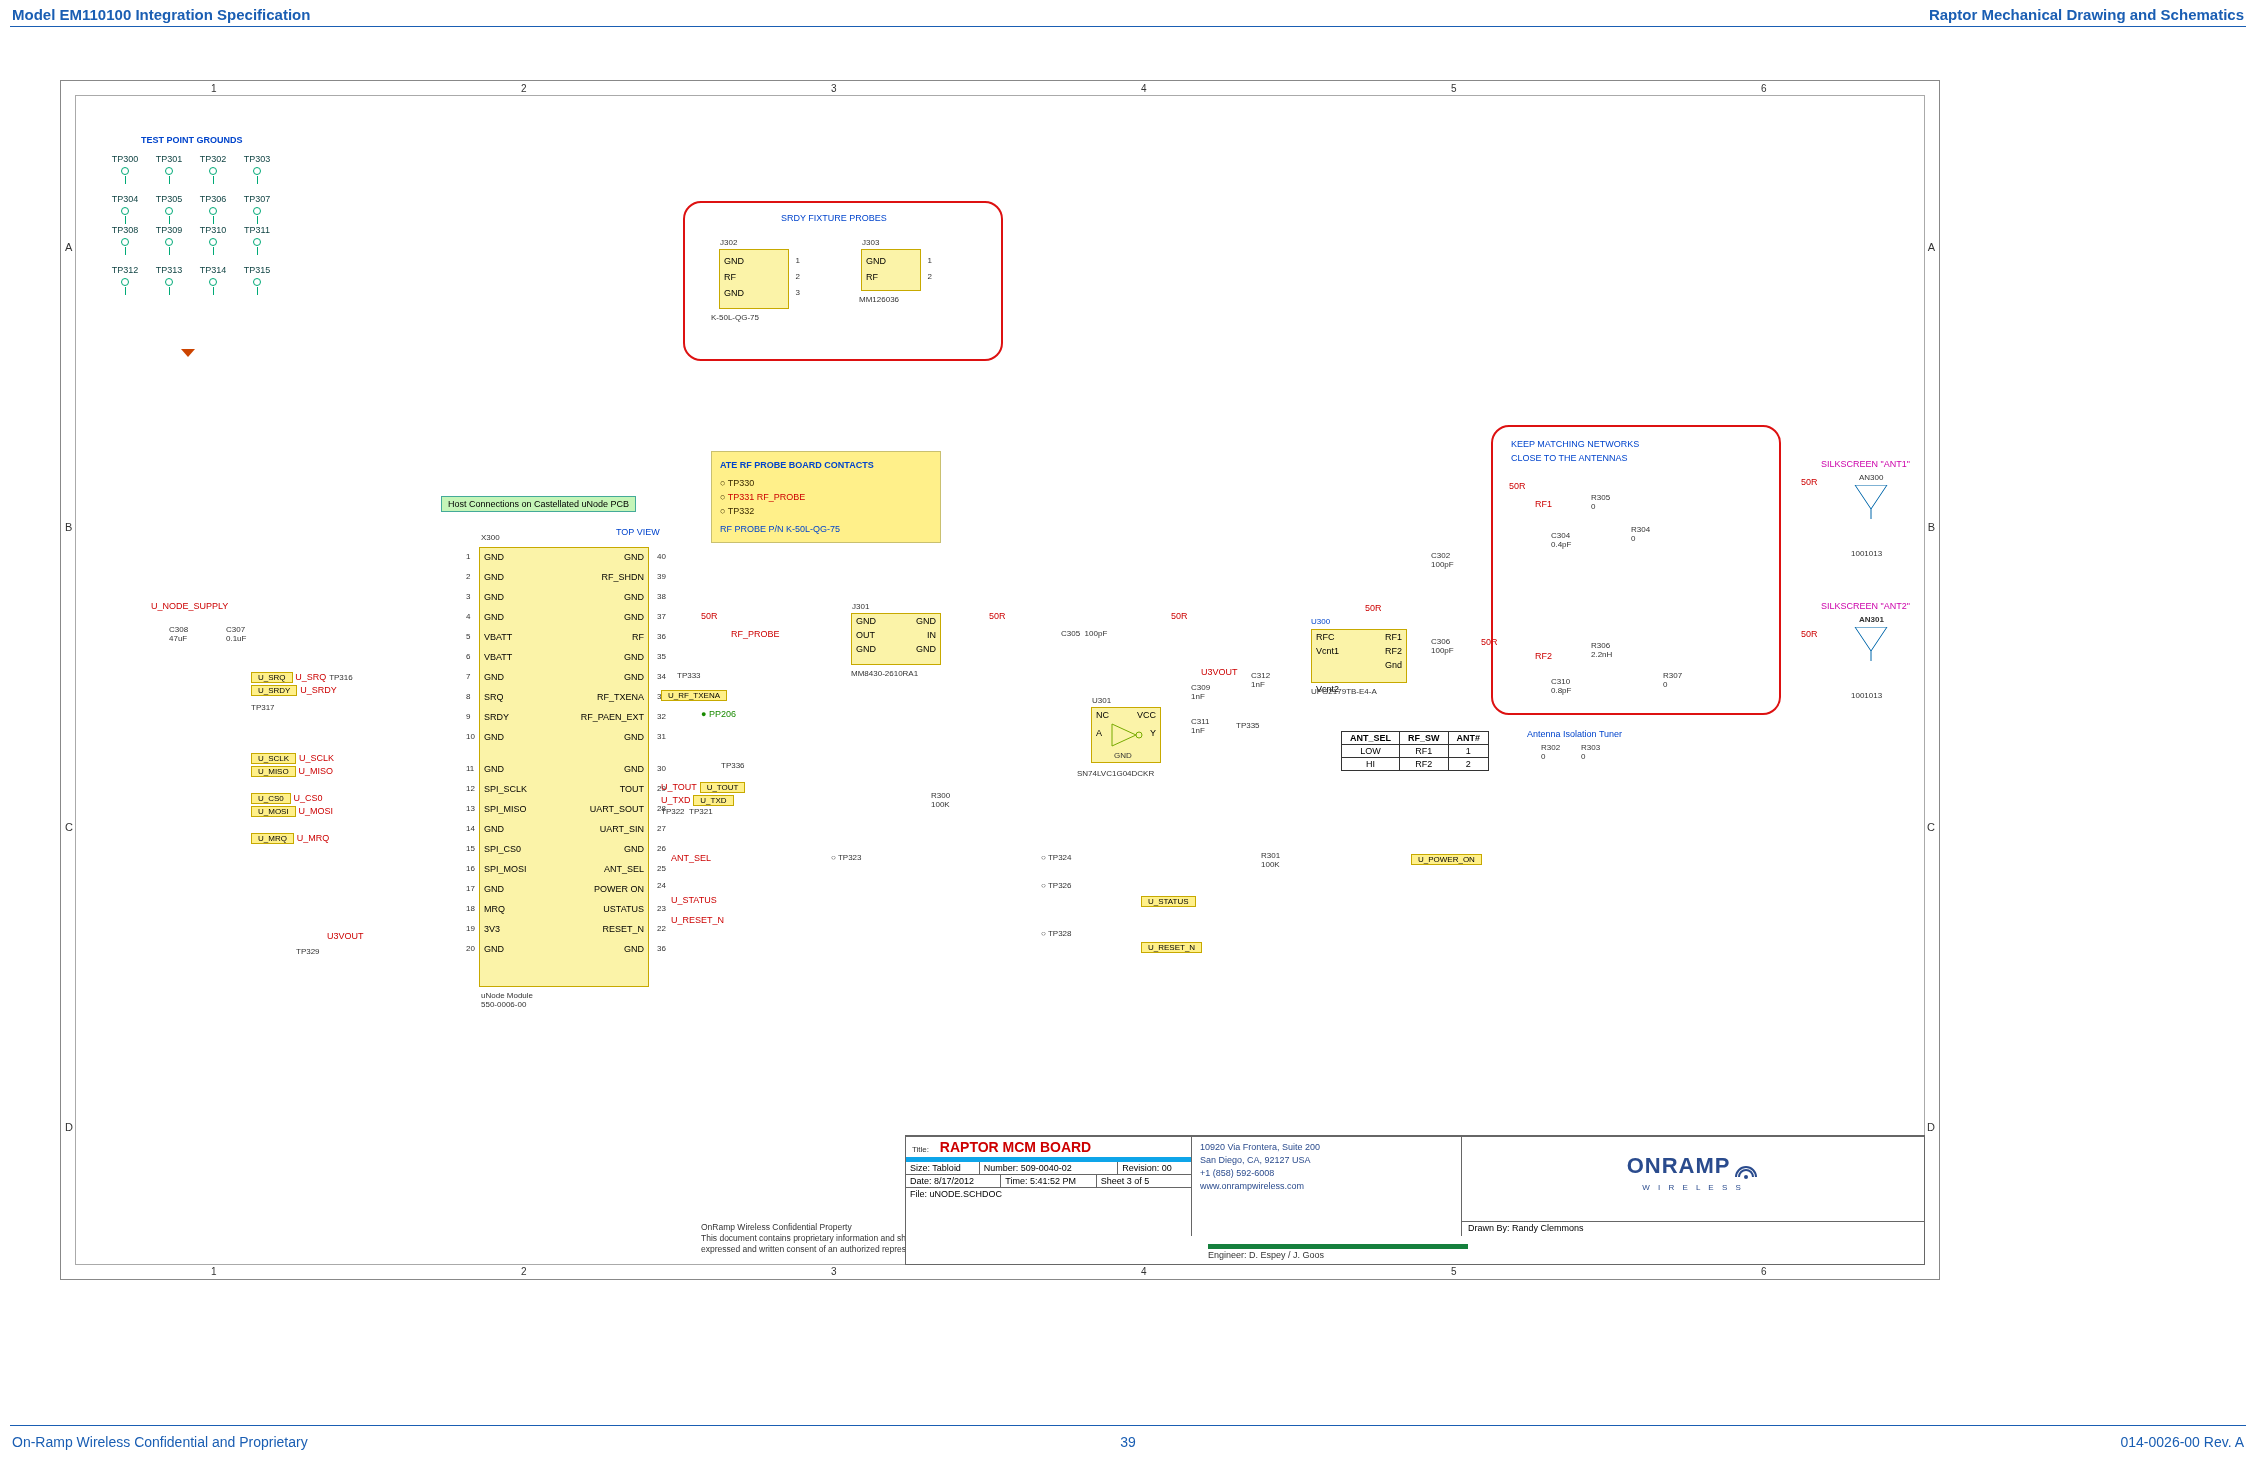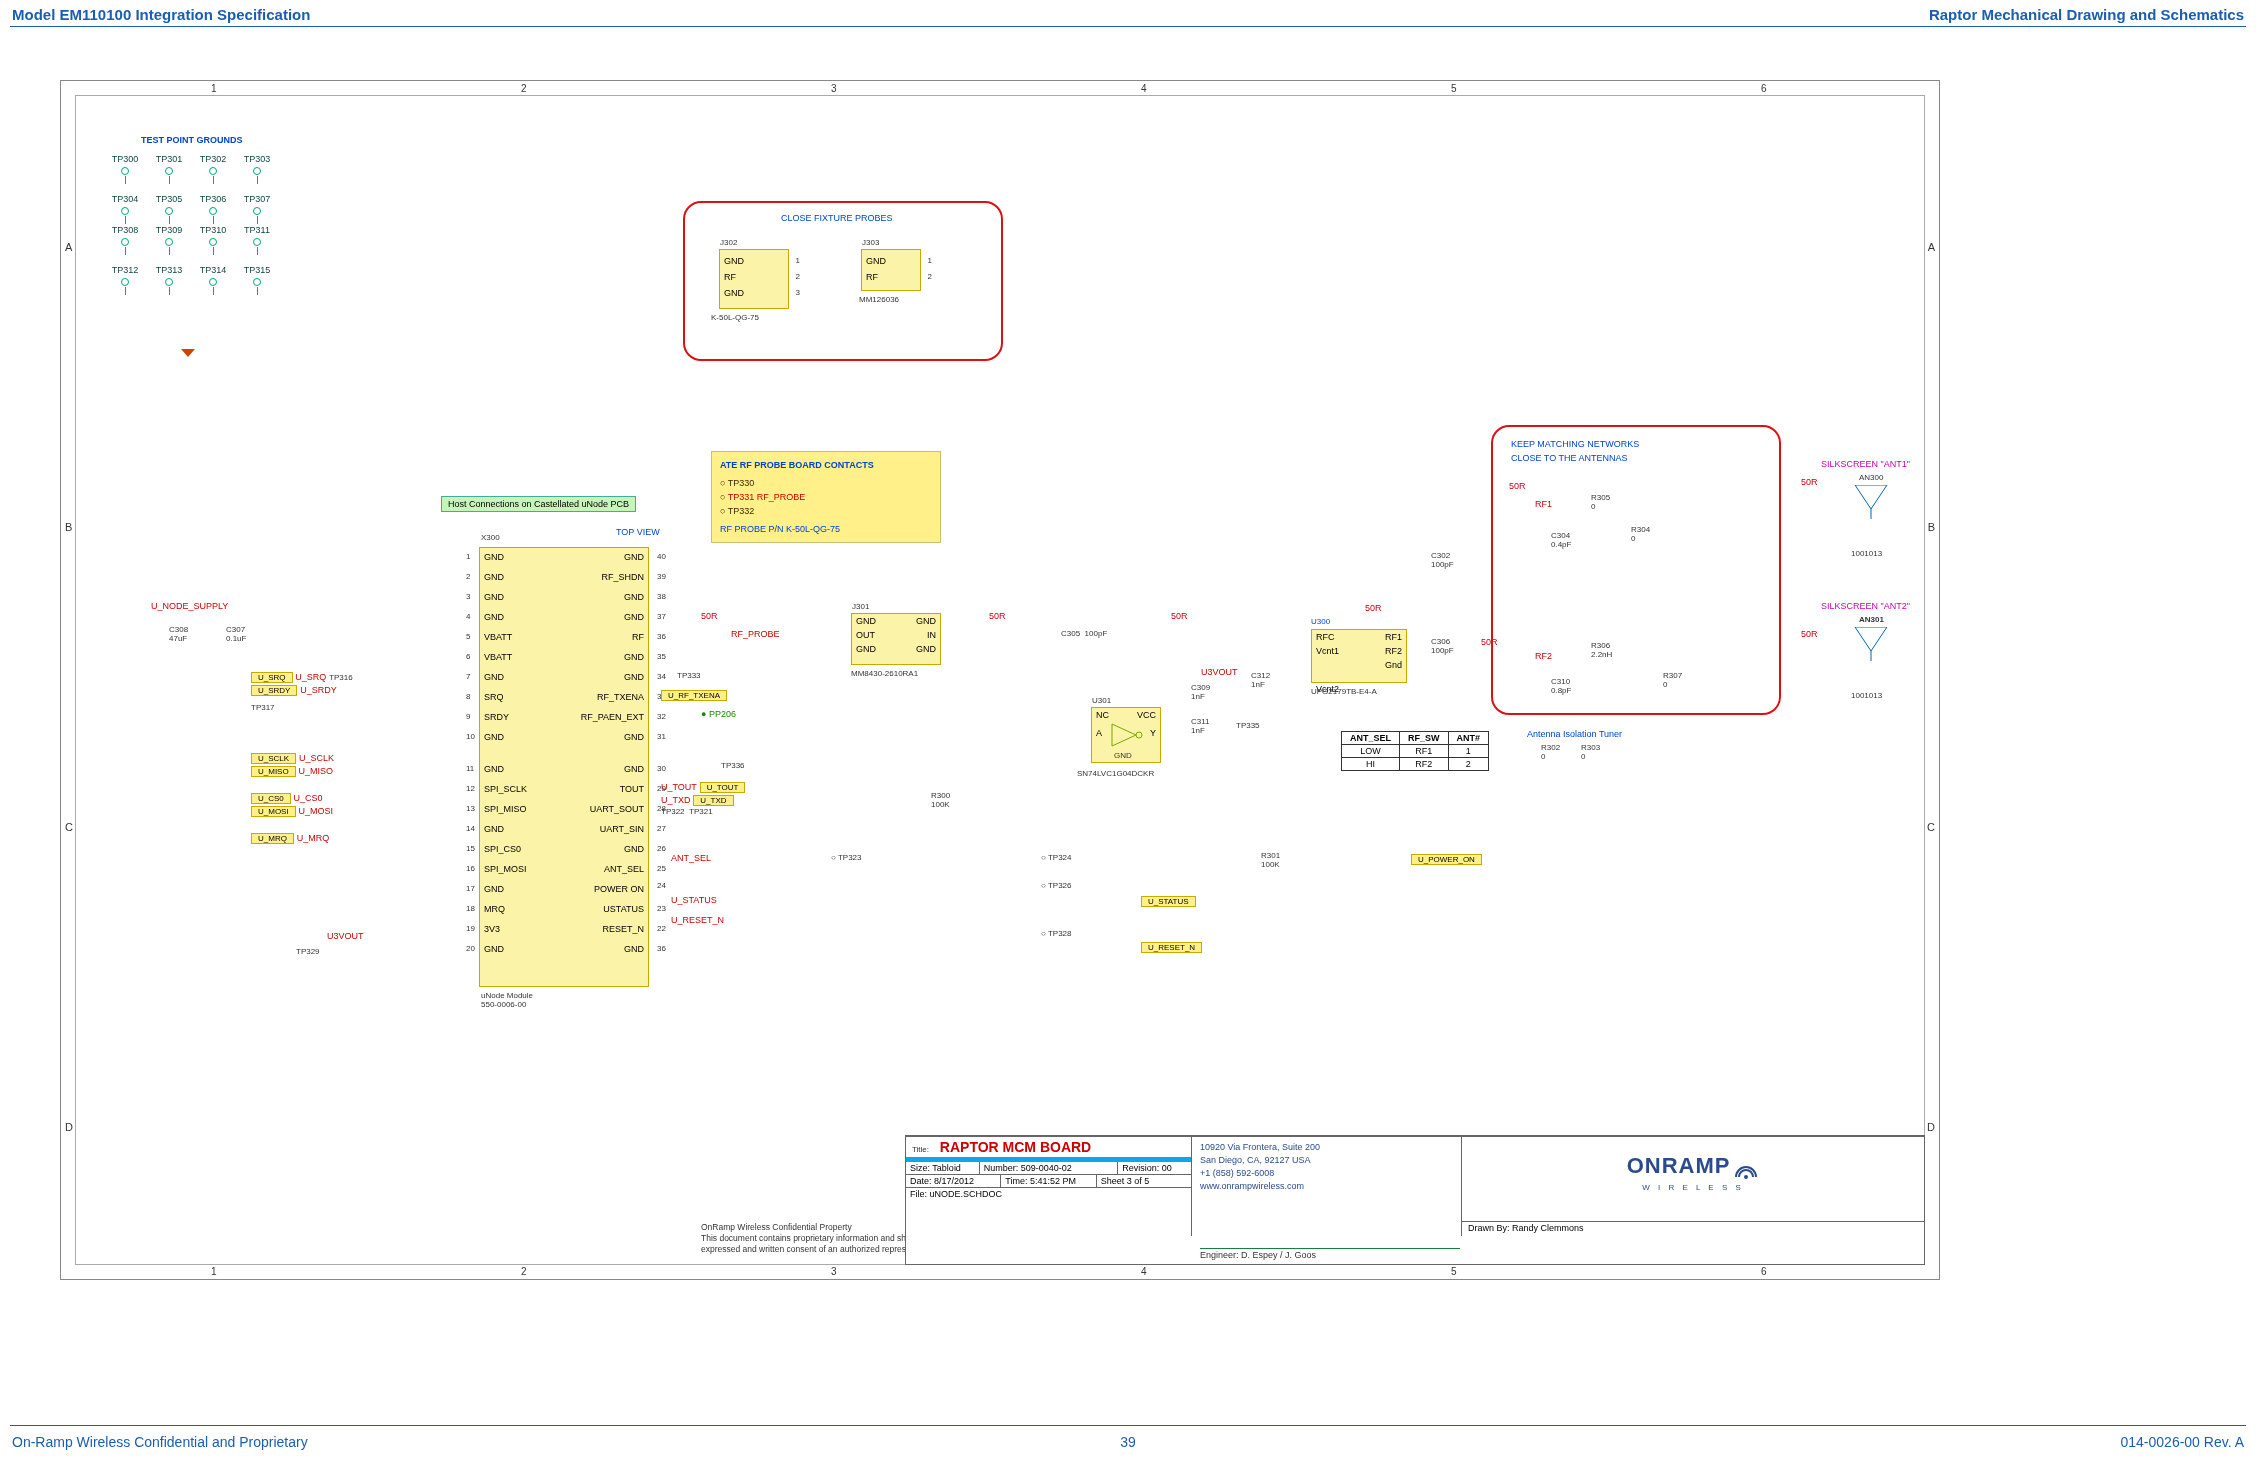--- a/index.html
+++ b/index.html
@@ -81,21 +81,21 @@
   <div class="blue-txt" style="position:absolute; left:80px; top:54px; font-weight:bold;">TEST POINT GROUNDS</div>
   <div class="tp-cluster" style="left:42px; top:72px;">
     <div><span class="tp"><span>TP300</span><span class="pad"></span></span><span class="tp"><span>TP301</span><span class="pad"></span></span><span class="tp"><span>TP302</span><span class="pad"></span></span><span class="tp"><span>TP303</span><span class="pad"></span></span></div>
     <div style="margin-top:18px;"><span class="tp"><span>TP304</span><span class="pad"></span></span><span class="tp"><span>TP305</span><span class="pad"></span></span><span class="tp"><span>TP306</span><span class="pad"></span></span><span class="tp"><span>TP307</span><span class="pad"></span></span></div>
     <div style="margin-top:9px;"><span class="tp"><span>TP308</span><span class="pad"></span></span><span class="tp"><span>TP309</span><span class="pad"></span></span><span class="tp"><span>TP310</span><span class="pad"></span></span><span class="tp"><span>TP311</span><span class="pad"></span></span></div>
     <div style="margin-top:18px;"><span class="tp"><span>TP312</span><span class="pad"></span></span><span class="tp"><span>TP313</span><span class="pad"></span></span><span class="tp"><span>TP314</span><span class="pad"></span></span><span class="tp"><span>TP315</span><span class="pad"></span></span></div>
   </div>
   <div class="gnd-sym" style="left:120px; top:268px;"></div>
 
   <div class="red-round" style="left:622px; top:120px; width:320px; height:160px;"></div>
-  <div class="blue-txt" style="position:absolute; left:720px; top:132px;">CLOSE FIXTURE PROBES</div>
+  <div class="blue-txt" style="position:absolute; left:720px; top:132px;">SRDY FIXTURE PROBES</div>
   <div class="yellow-box" style="left:658px; top:168px; width:70px; height:60px;">
     <div style="position:absolute; top:-12px; left:0;" class="small">J302</div>
     <div class="pin-l" style="top:6px;">GND</div>
     <div class="pin-l" style="top:22px;">RF</div>
     <div class="pin-l" style="top:38px;">GND</div>
     <div class="small" style="position:absolute; right:-12px; top:6px;">1</div>
     <div class="small" style="position:absolute; right:-12px; top:22px;">2</div>
     <div class="small" style="position:absolute; right:-12px; top:38px;">3</div>
   </div>
   <div class="small" style="position:absolute; left:650px; top:232px;">K-50L-QG-75</div>
@@ -371,21 +371,21 @@
           <div class="cell" style="flex:1;border:none;border-right:1px solid #666;"><span>Time:</span> <span>5:41:52 PM</span></div>
           <div class="cell" style="flex:1;border:none;"><span>Sheet</span> <span>3  of  5</span></div>
         </div>
         <div class="cell" style="border:none;"><span>File:</span> <span>uNODE.SCHDOC</span></div>
       </div>
       <div style="width:270px; border-right:1px solid #666; padding:4px 8px; font-size:9px; color:#2a4b8d; line-height:13px;">
         <div>10920 Via Frontera, Suite 200</div>
         <div>San Diego, CA, 92127 USA</div>
         <div>+1 (858) 592-6008</div>
         <div>www.onrampwireless.com</div>
-        <div style="position:absolute; bottom:2px; width:260px; border-top:1px solid #15803d; color:#333;"><span>Engineer:</span> <span>D. Espey / J. Goos</span></div>
+        <div style="position:absolute; bottom:2px; width:260px; border-top:5px solid #15803d; color:#333;margin-left:8px;"><span>Engineer:</span> <span>D. Espey / J. Goos</span></div>
       </div>
       <div style="flex:1; position:relative; text-align:center; padding-top:16px;">
         <span class="logo-txt">ONRAMP</span>
         <svg width="26" height="26" style="vertical-align:middle;">
             <path d="M3 20 A10 10 0 0 1 23 20" fill="none" stroke="#2a4b8d" stroke-width="2"></path>
             <path d="M6 20 A7 7 0 0 1 20 20" fill="none" stroke="#2a4b8d" stroke-width="2"></path>
             <circle cx="13" cy="20" r="2" fill="#2a4b8d"></circle>
           </svg>
         <div style="font-size:8px; letter-spacing:3px; color:#2a4b8d;">W I R E L E S S</div>
         <div style="position:absolute; bottom:2px; left:0; right:0; border-top:1px solid #666; font-size:9px; text-align:left; padding:1px 6px;"><span>Drawn By:</span> <span>Randy Clemmons</span></div>

